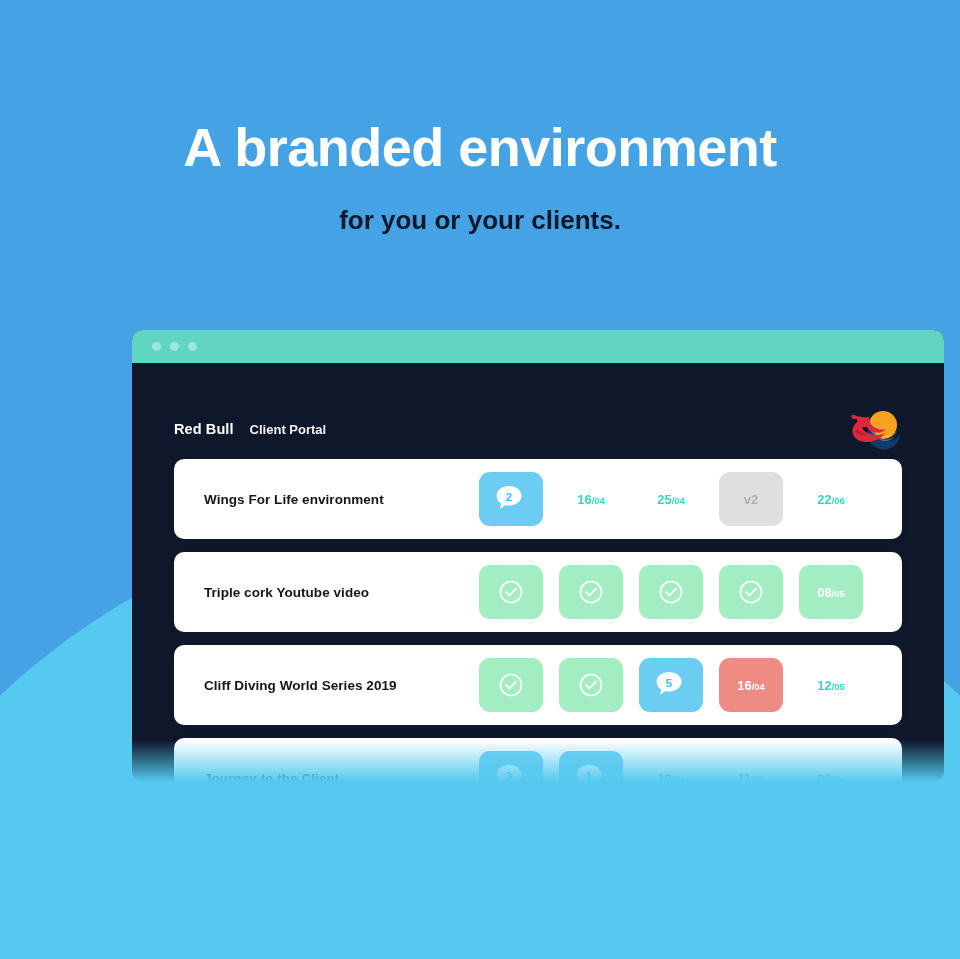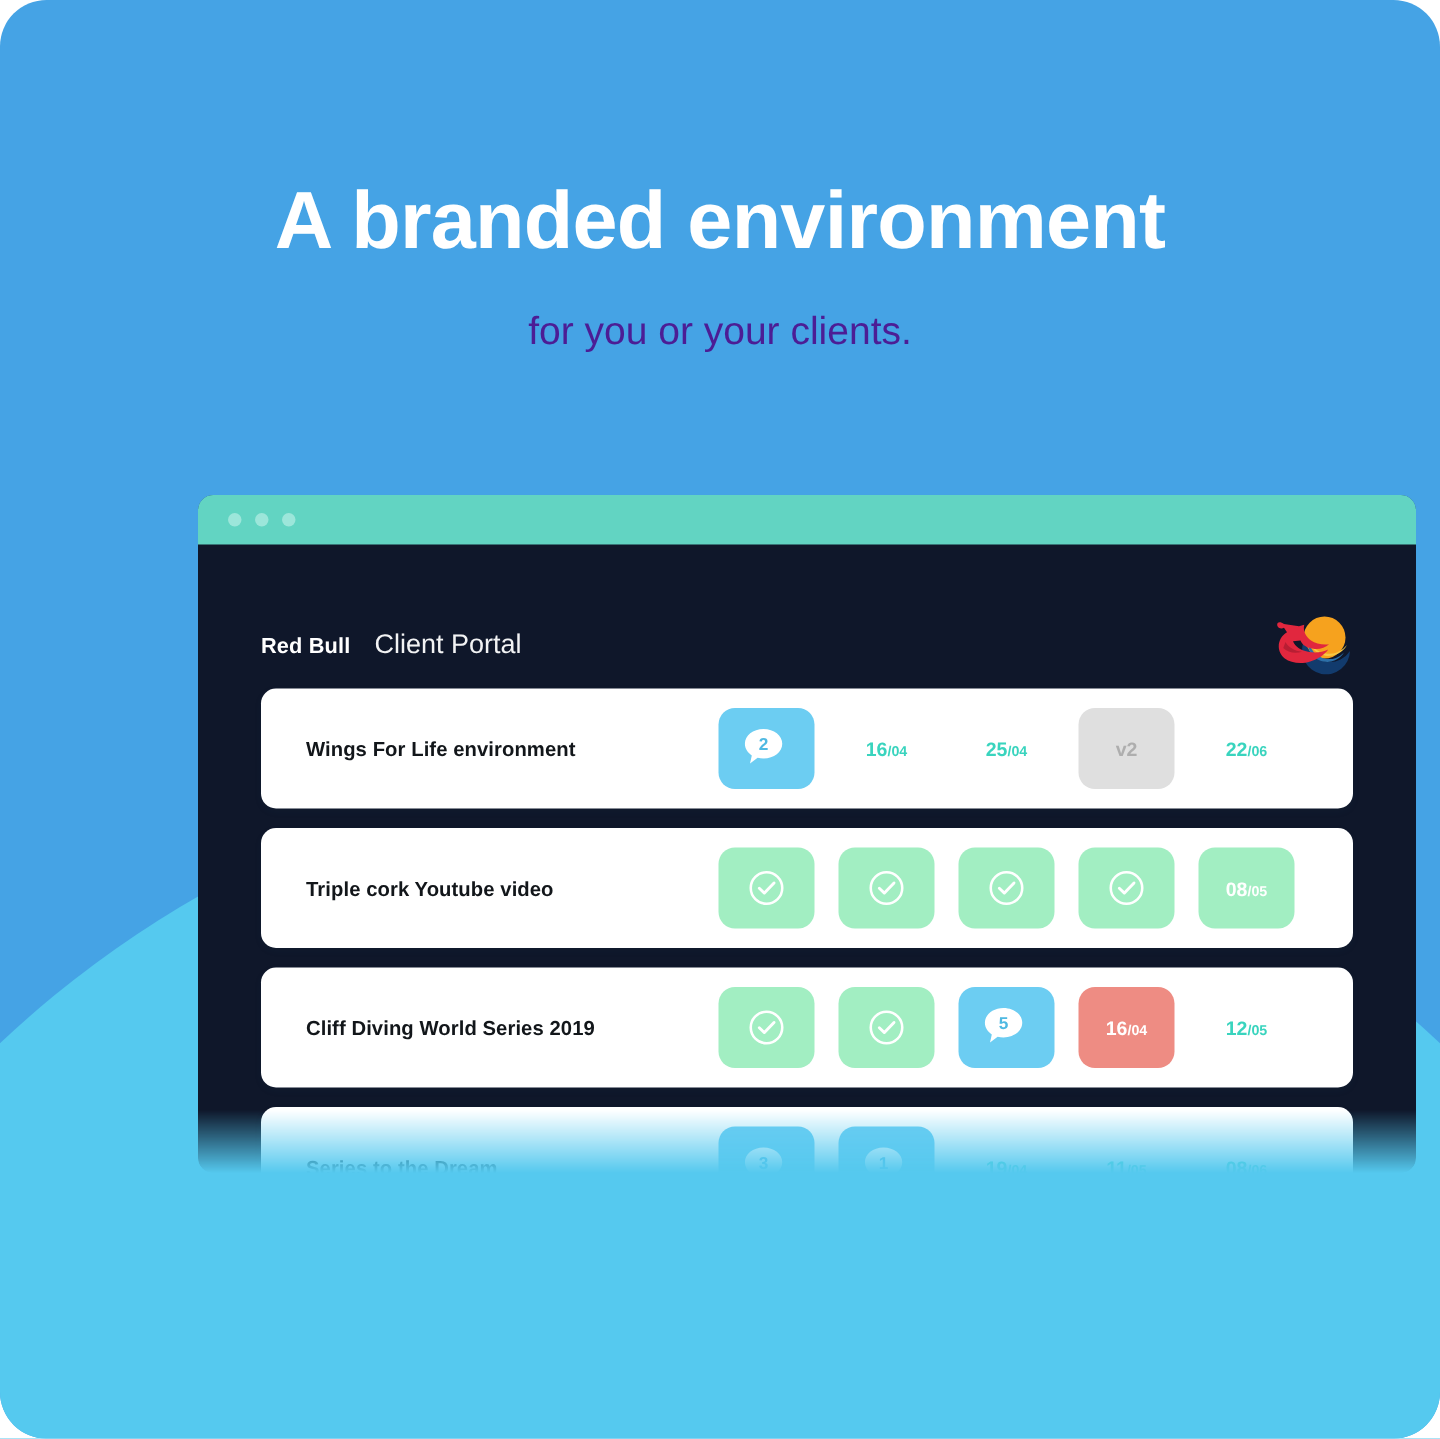--- a/index.html
+++ b/index.html
@@ -6,21 +6,20 @@
   html, body {
     width: 960px; height: 959px;
     overflow: hidden;
     font-family: "Liberation Sans", sans-serif;
   }
   #stage {
     position: relative;
     width: 960px; height: 959px;
     background: #45A3E5;
     overflow: hidden;
-    border-radius: 31px;
   }
   
   .bg-circle {
     position: absolute;
     left: -220px;
     top: 505px;
     width: 1400px;
     height: 1400px;
     border-radius: 50%;
     background: #55C9EF;
@@ -36,23 +35,23 @@
   }
   .headline {
     color: #ffffff;
     font-size: 54px;
     font-weight: bold;
     letter-spacing: -0.5px;
     line-height: 1.1;
   }
   .subhead {
     margin-top: 28px;
-    color: #4c1d95;
+    color: #0f172a;
     font-size: 26px;
-    font-weight: 400;
+    font-weight: 700;
     letter-spacing: 0px;
   }
 
   
   .window {
     position: absolute;
     left: 132px;
     top: 330px;
     width: 812px;
     height: 452px;
@@ -89,22 +88,22 @@
   }
   .brand-row { display: flex; align-items: baseline; gap: 16px; }
   .brand-name {
     color: #ffffff;
     font-size: 14.5px;
     font-weight: bold;
     letter-spacing: 0.1px;
   }
   .portal-name {
     color: #ffffff;
-    font-size: 18px;
-    font-weight: 400;
+    font-size: 13px;
+    font-weight: 700;
     opacity: 0.95;
   }
   .logo { width: 56px; height: 42px; display: block; }
 
   
   .rows {
     padding: 4px 42px 0 42px;
     display: flex;
     flex-direction: column;
     gap: 13px;
@@ -288,21 +287,21 @@
             </div>
             <div class="cell red">
               <span class="date white"><span>16</span><span class="sub">/04</span></span>
             </div>
             <div class="cell plain">
               <span class="date"><span>12</span><span class="sub">/05</span></span>
             </div>
           </div>
         </div>
         <div class="row">
-          <div class="row-title">Series to the Dream</div>
+          <div class="row-title">Journey to the Client</div>
           <div class="cells">
             <div class="cell blue">
               <span class="bubble"><svg viewBox="0 0 30 28" width="30" height="28">
                   <path d="M13 1 C20 1 25.5 5.4 25.5 10.8 C25.5 16.2 20 20.6 13 20.6 C11.6 20.6 10.3 20.45 9.1 20.15 L4 24 L5.2 18.6 C2.4 16.75 0.6 13.95 0.6 10.8 C0.6 5.4 6 1 13 1 Z" fill="#ffffff"></path>
                 </svg><span class="bubble-num">3</span></span>
             </div>
             <div class="cell blue">
               <span class="bubble"><svg viewBox="0 0 30 28" width="30" height="28">
                   <path d="M13 1 C20 1 25.5 5.4 25.5 10.8 C25.5 16.2 20 20.6 13 20.6 C11.6 20.6 10.3 20.45 9.1 20.15 L4 24 L5.2 18.6 C2.4 16.75 0.6 13.95 0.6 10.8 C0.6 5.4 6 1 13 1 Z" fill="#ffffff"></path>
                 </svg><span class="bubble-num">1</span></span>

